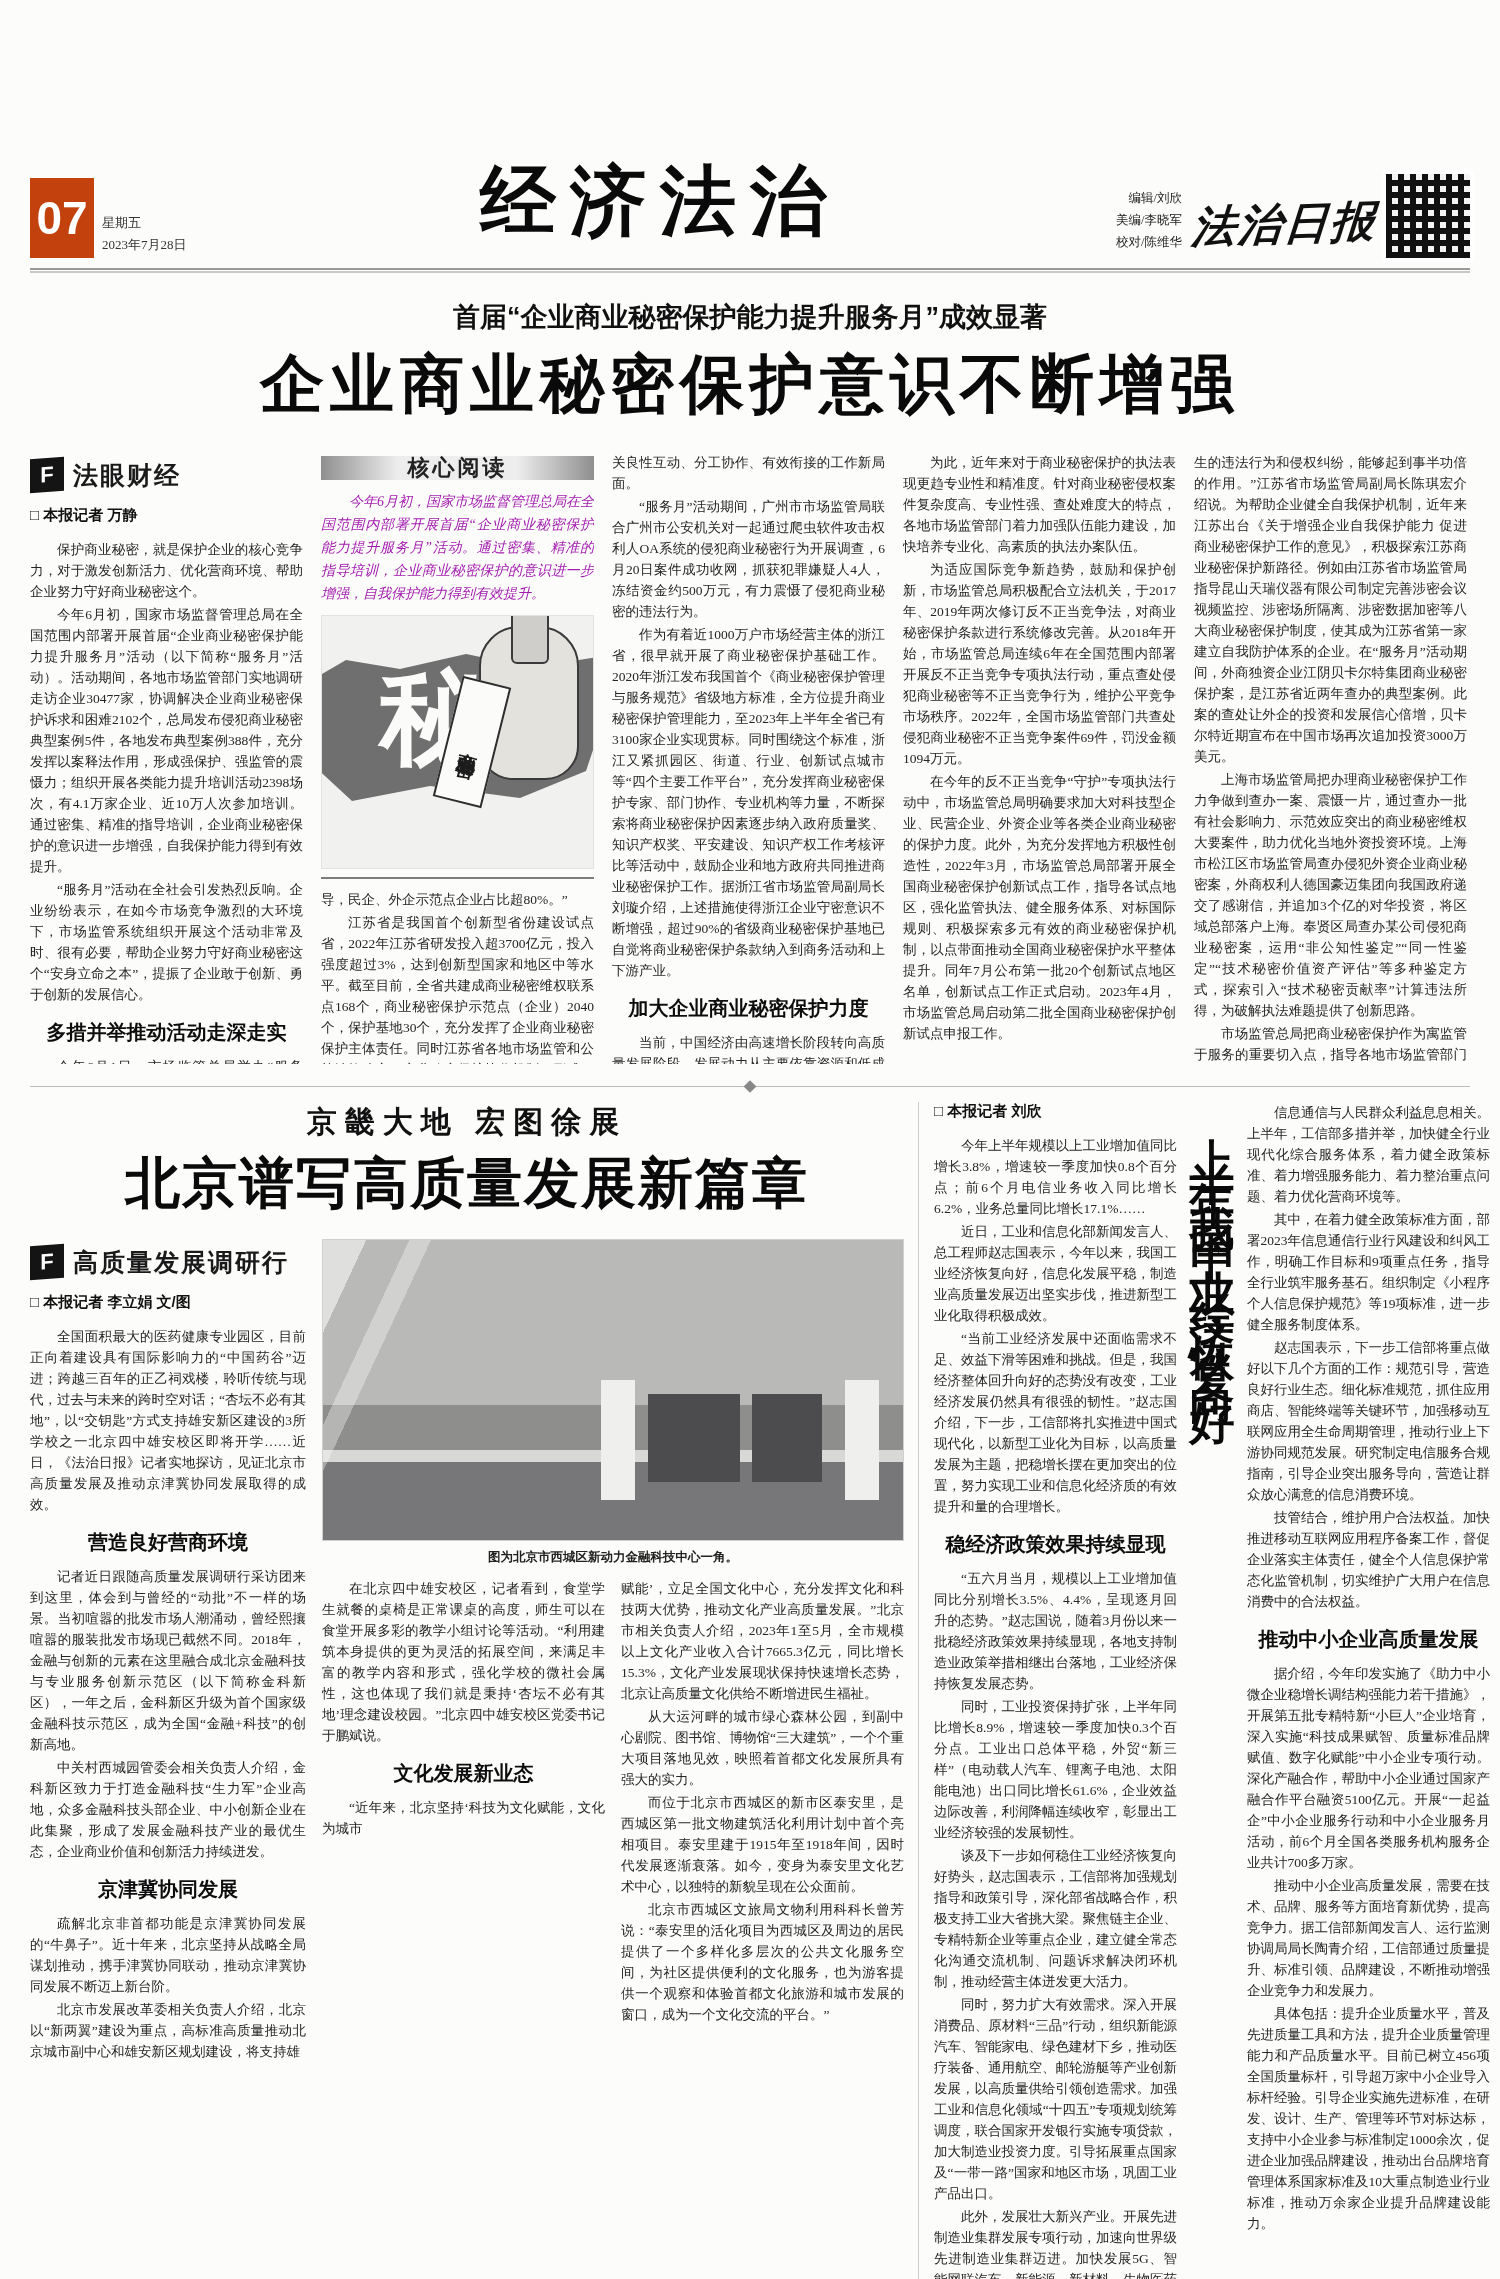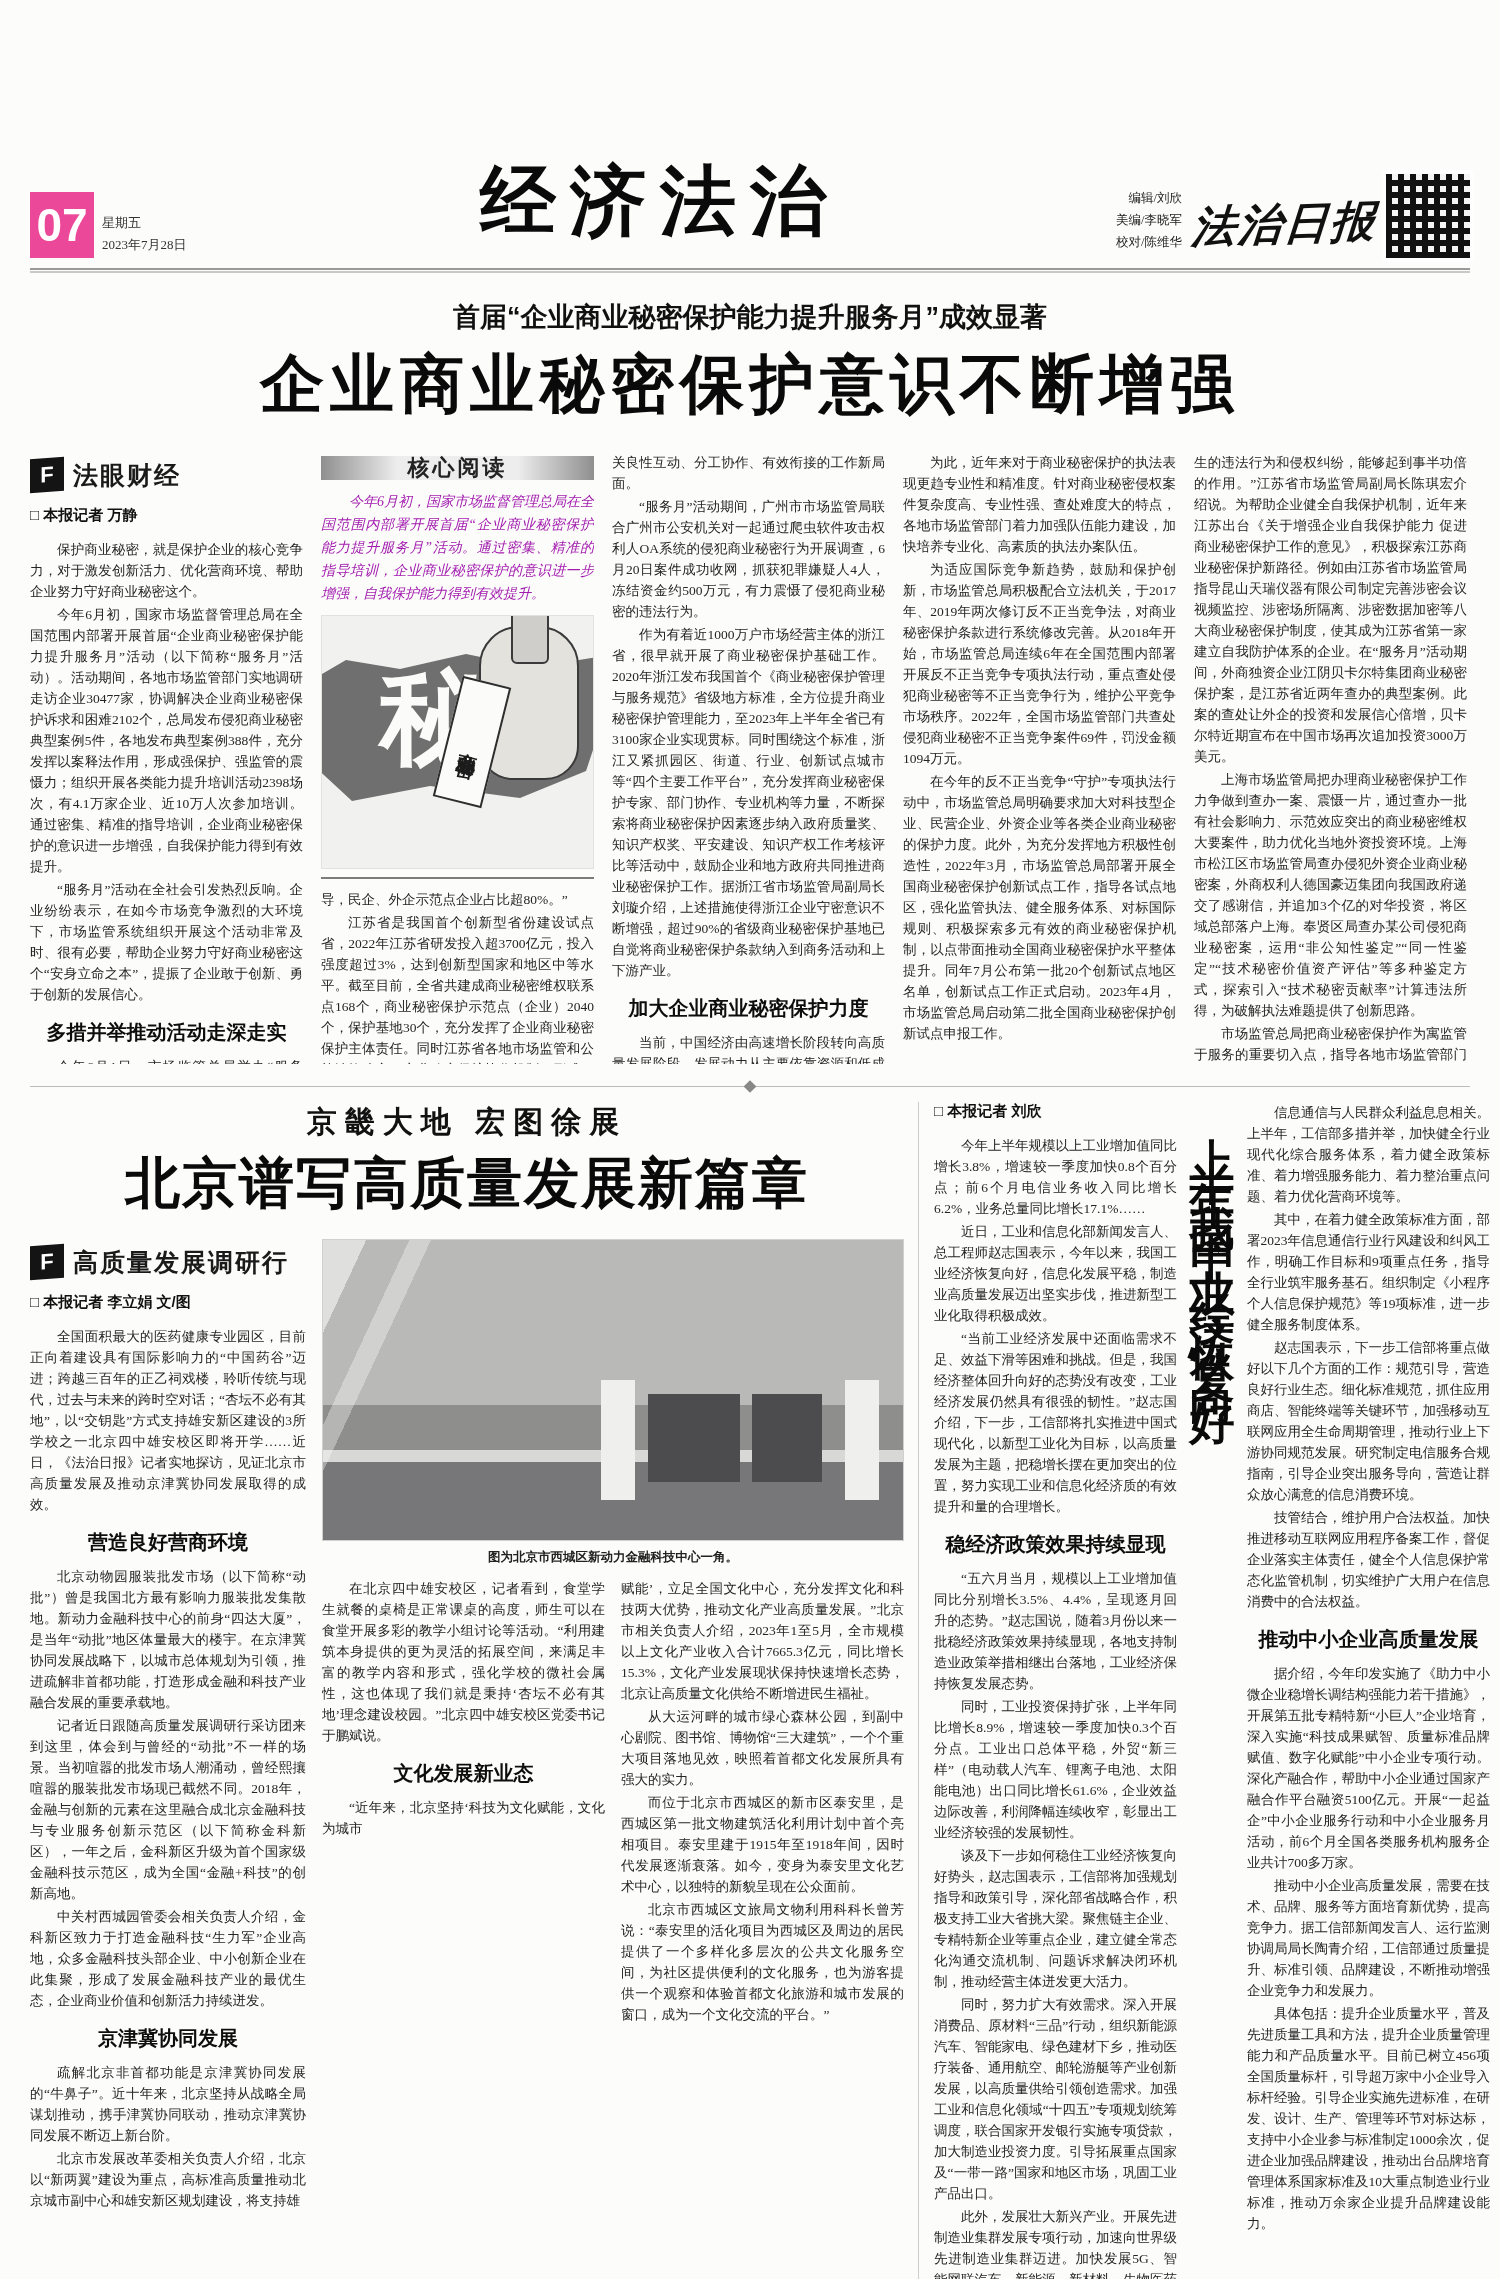--- a/index.html
+++ b/index.html
@@ -2,21 +2,21 @@
 <html><head>
 <meta charset="utf-8">
 <style>
   html,body{margin:0;padding:0;background:#e9e9e7;}
   .page{position:relative;width:1500px;height:2279px;margin:0 auto;background:#fcfcfa;color:#222;
         font-family:"Liberation Serif","DejaVu Serif",serif;box-sizing:border-box;padding:30px 30px 18px;overflow:hidden;}
   .topspace{height:78px;}
   
   .masthead{display:flex;align-items:flex-end;height:150px;}
   .dateblock{width:180px;display:flex;align-items:flex-end;gap:8px;}
-  .pagenum{width:64px;height:66px;background:#ec4899;color:#fff;font-family:"Liberation Sans",sans-serif;
+  .pagenum{width:64px;height:80px;background:#c2410c;color:#fff;font-family:"Liberation Sans",sans-serif;
            font-weight:bold;font-size:46px;display:flex;align-items:center;justify-content:center;}
   .datetext{font-size:13px;line-height:1.7;color:#333;padding-bottom:2px;white-space:nowrap;}
   .section-title{flex:1;text-align:center;font-family:"Liberation Sans",sans-serif;font-weight:bold;
                  font-size:76px;letter-spacing:14px;color:#0a0a0a;padding-bottom:4px;}
   .mast-right{width:360px;display:flex;align-items:flex-end;justify-content:flex-end;gap:10px;}
   .editors{font-size:12.5px;line-height:1.75;color:#222;text-align:right;white-space:nowrap;padding-bottom:4px;}
   .papername{font-size:44px;font-weight:bold;font-style:italic;transform:skewX(-6deg) rotate(-2deg);
              font-family:"Liberation Serif",serif;color:#111;letter-spacing:2px;padding-bottom:4px;white-space:nowrap;}
   .qr{width:84px;height:84px;background:
       repeating-linear-gradient(0deg,#111 0 6px,transparent 6px 12px),
@@ -185,21 +185,20 @@
       </div>
       <div class="bj-body">
         <div class="bj-c1">
           <div class="collogo">
             <div class="cube">F</div>
             <div class="t">高质量发展调研行</div>
           </div>
           <div class="byline">□ 本报记者 李立娟 文/图</div>
           <p class="para">全国面积最大的医药健康专业园区，目前正向着建设具有国际影响力的“中国药谷”迈进；跨越三百年的正乙祠戏楼，聆听传统与现代，过去与未来的跨时空对话；“杏坛不必有其地”，以“交钥匙”方式支持雄安新区建设的3所学校之一北京四中雄安校区即将开学……近日，《法治日报》记者实地探访，见证北京市高质量发展及推动京津冀协同发展取得的成效。</p>
           <div class="subhead">营造良好营商环境</div>
-          <p class="para">北京动物园服装批发市场（以下简称“动批”）曾是我国北方最有影响力服装批发集散地。新动力金融科技中心的前身“四达大厦”，是当年“动批”地区体量最大的楼宇。在京津冀协同发展战略下，以城市总体规划为引领，推进疏解非首都功能，打造形成金融和科技产业融合发展的重要承载地。</p>
           <p class="para">记者近日跟随高质量发展调研行采访团来到这里，体会到与曾经的“动批”不一样的场景。当初喧嚣的批发市场人潮涌动，曾经熙攘喧嚣的服装批发市场现已截然不同。2018年，金融与创新的元素在这里融合成北京金融科技与专业服务创新示范区（以下简称金科新区），一年之后，金科新区升级为首个国家级金融科技示范区，成为全国“金融+科技”的创新高地。</p>
           <p class="para">中关村西城园管委会相关负责人介绍，金科新区致力于打造金融科技“生力军”企业高地，众多金融科技头部企业、中小创新企业在此集聚，形成了发展金融科技产业的最优生态，企业商业价值和创新活力持续迸发。</p>
           <div class="subhead">京津冀协同发展</div>
           <p class="para">疏解北京非首都功能是京津冀协同发展的“牛鼻子”。近十年来，北京坚持从战略全局谋划推动，携手津冀协同联动，推动京津冀协同发展不断迈上新台阶。</p>
           <p class="para">北京市发展改革委相关负责人介绍，北京以“新两翼”建设为重点，高标准高质量推动北京城市副中心和雄安新区规划建设，将支持雄</p>
         </div>
         <div class="bj-right">
           <div class="photo">
             <div class="panel" style="left:56%;"></div>
             <div class="panel" style="left:74%;width:70px;"></div>

